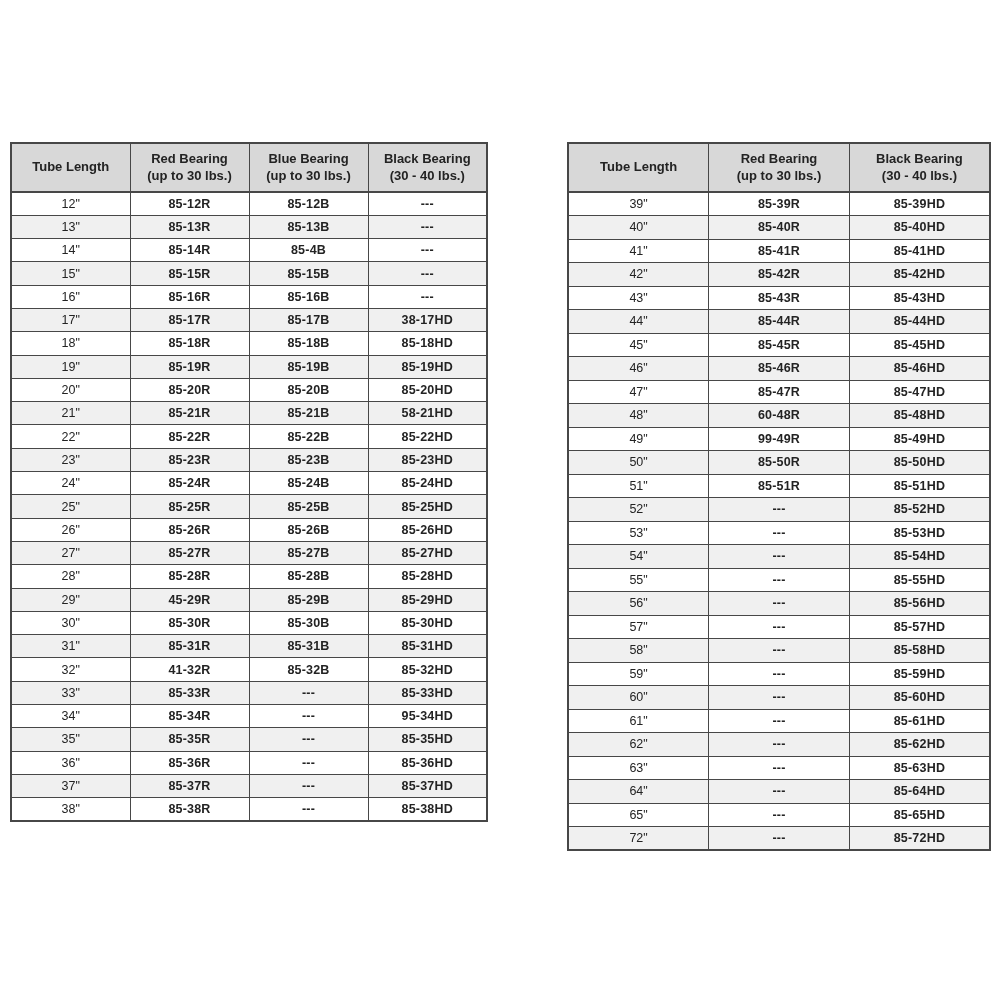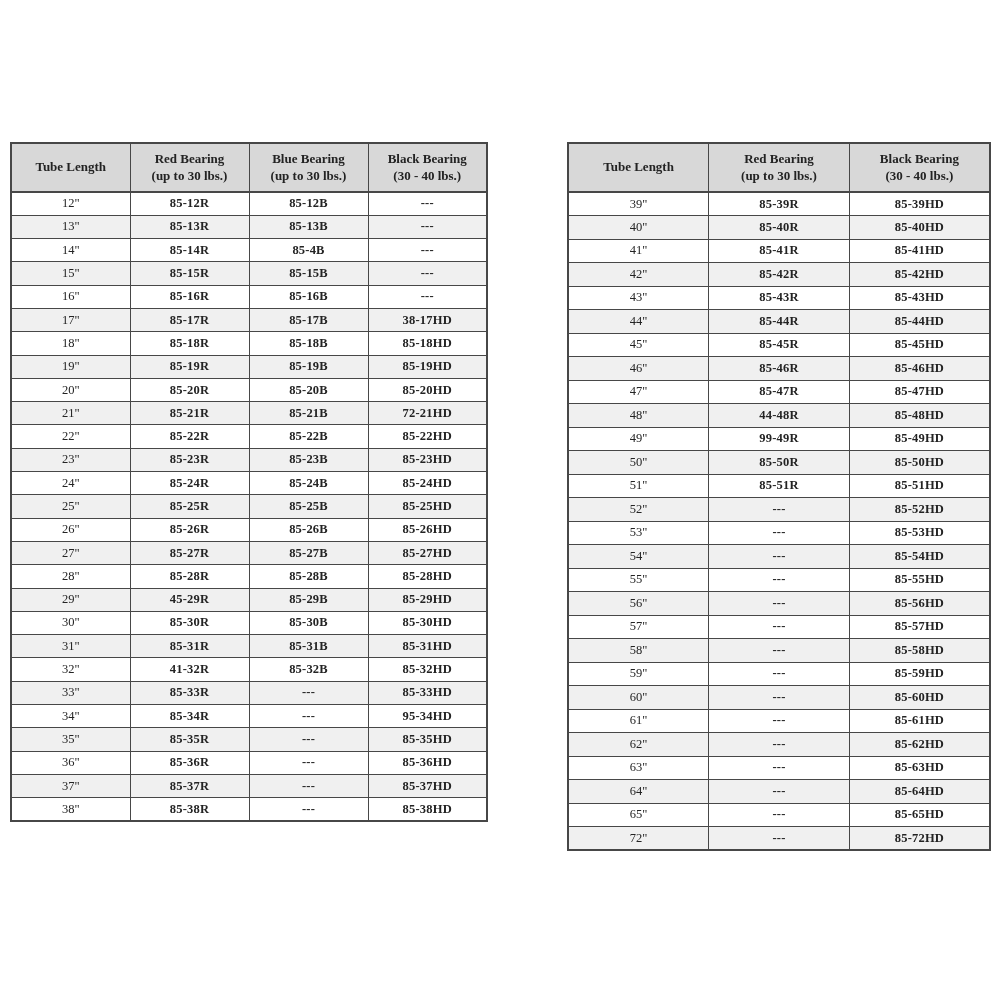--- a/index.html
+++ b/index.html
@@ -12,21 +12,20 @@
 
   .table-wrap { position: absolute; top: 142px; }
   #left-table-wrap  { left: 10px;  width: 478px; }
   #right-table-wrap { left: 567px; width: 424px; }
 
   table.parts-table {
     width: 100%;
     border-collapse: collapse;
     table-layout: fixed;
     border: 2px solid var(--border, #444);
-    font-family: Liberation Serif, serif;
   }
   table.parts-table th {
     background: var(--header-bg, #d8d8d8);
     height: 49px;
     font-size: 13px;
     font-weight: bold;
     color: var(--text, #222);
     border: 1px solid var(--border, #444);
     border-bottom-width: 2px;
     text-align: center;
@@ -126,21 +125,21 @@
         <tr>
           <td class="len">20"</td>
           <td>85-20R</td>
           <td>85-20B</td>
           <td>85-20HD</td>
         </tr>
         <tr class="alt">
           <td class="len">21"</td>
           <td>85-21R</td>
           <td>85-21B</td>
-          <td>72-21HD</td>
+          <td>58-21HD</td>
         </tr>
         <tr>
           <td class="len">22"</td>
           <td>85-22R</td>
           <td>85-22B</td>
           <td>85-22HD</td>
         </tr>
         <tr class="alt">
           <td class="len">23"</td>
           <td>85-23R</td>
@@ -299,21 +298,21 @@
           <td>85-46R</td>
           <td>85-46HD</td>
         </tr>
         <tr>
           <td class="len">47"</td>
           <td>85-47R</td>
           <td>85-47HD</td>
         </tr>
         <tr class="alt">
           <td class="len">48"</td>
-          <td>44-48R</td>
+          <td>60-48R</td>
           <td>85-48HD</td>
         </tr>
         <tr>
           <td class="len">49"</td>
           <td>99-49R</td>
           <td>85-49HD</td>
         </tr>
         <tr class="alt">
           <td class="len">50"</td>
           <td>85-50R</td>

